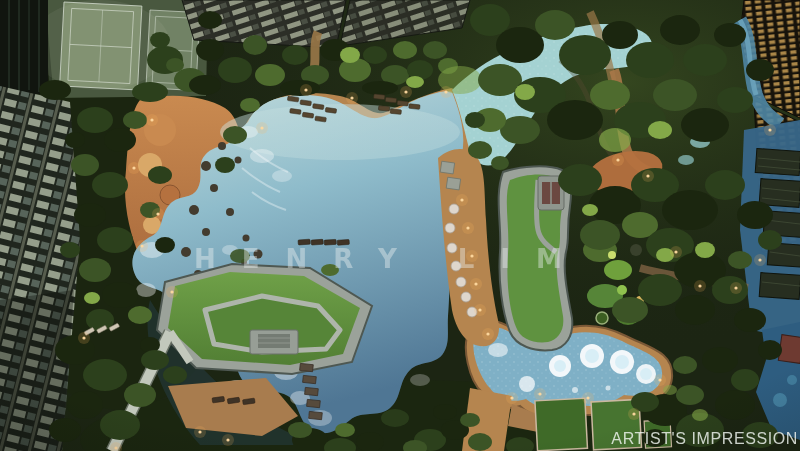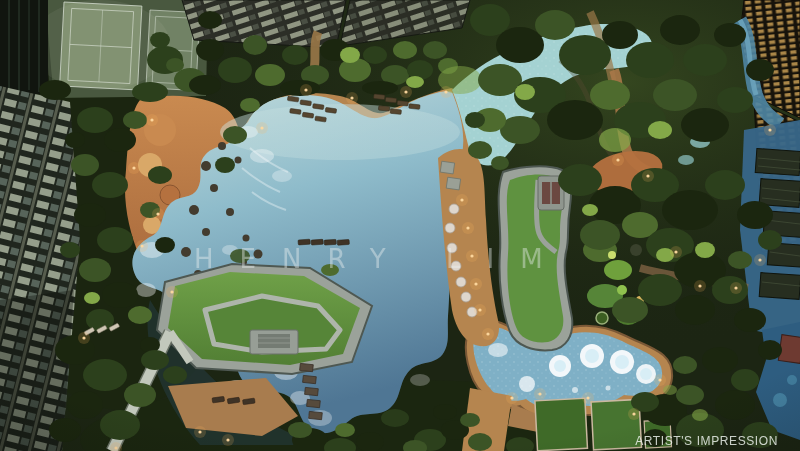--- a/index.html
+++ b/index.html
@@ -1,22 +1,22 @@
 <!DOCTYPE html>
 <html><head>
 <meta charset="utf-8">
 <style>
   html,body{margin:0;padding:0;background:#000;}
   .stage{position:relative;width:800px;height:451px;overflow:hidden;background:#1c2513;
          font-family:"DejaVu Sans",sans-serif;}
   .stage svg{position:absolute;left:0;top:0;display:block;}
-  .watermark{position:absolute;left:194px;top:244px;font-size:26px;font-weight:400;
+  .watermark{position:absolute;left:194px;top:244px;font-size:26px;font-weight:700;
              letter-spacing:26px;color:rgba(235,241,240,0.42);white-space:nowrap;
              font-family:"DejaVu Sans",sans-serif;}
-  .caption{position:absolute;right:22px;bottom:3px;font-size:12px;letter-spacing:0.6px;
+  .caption{position:absolute;right:2px;bottom:3px;font-size:16px;letter-spacing:0.6px;
            color:rgba(242,246,242,0.82);font-family:"Liberation Sans",sans-serif;}
   .vignette{position:absolute;inset:0;pointer-events:none;
             background:radial-gradient(120% 105% at 50% 42%, rgba(8,12,6,0) 55%, rgba(4,7,3,0.45) 100%);}
   .f1{fill:#1b260f}.f2{fill:#2c401c}.f3{fill:#3c5426}.f4{fill:#4e6b2e}.f5{fill:#83a848}
   .chair{fill:#55452f;stroke:#332a1c;stroke-width:.5}
   .chairD{fill:#3f3326;stroke:#291f14;stroke-width:.5}
   .chairP{fill:#cfc6b4;stroke:#8a8272;stroke-width:.5}
 </style>
 </head>
 <body>

